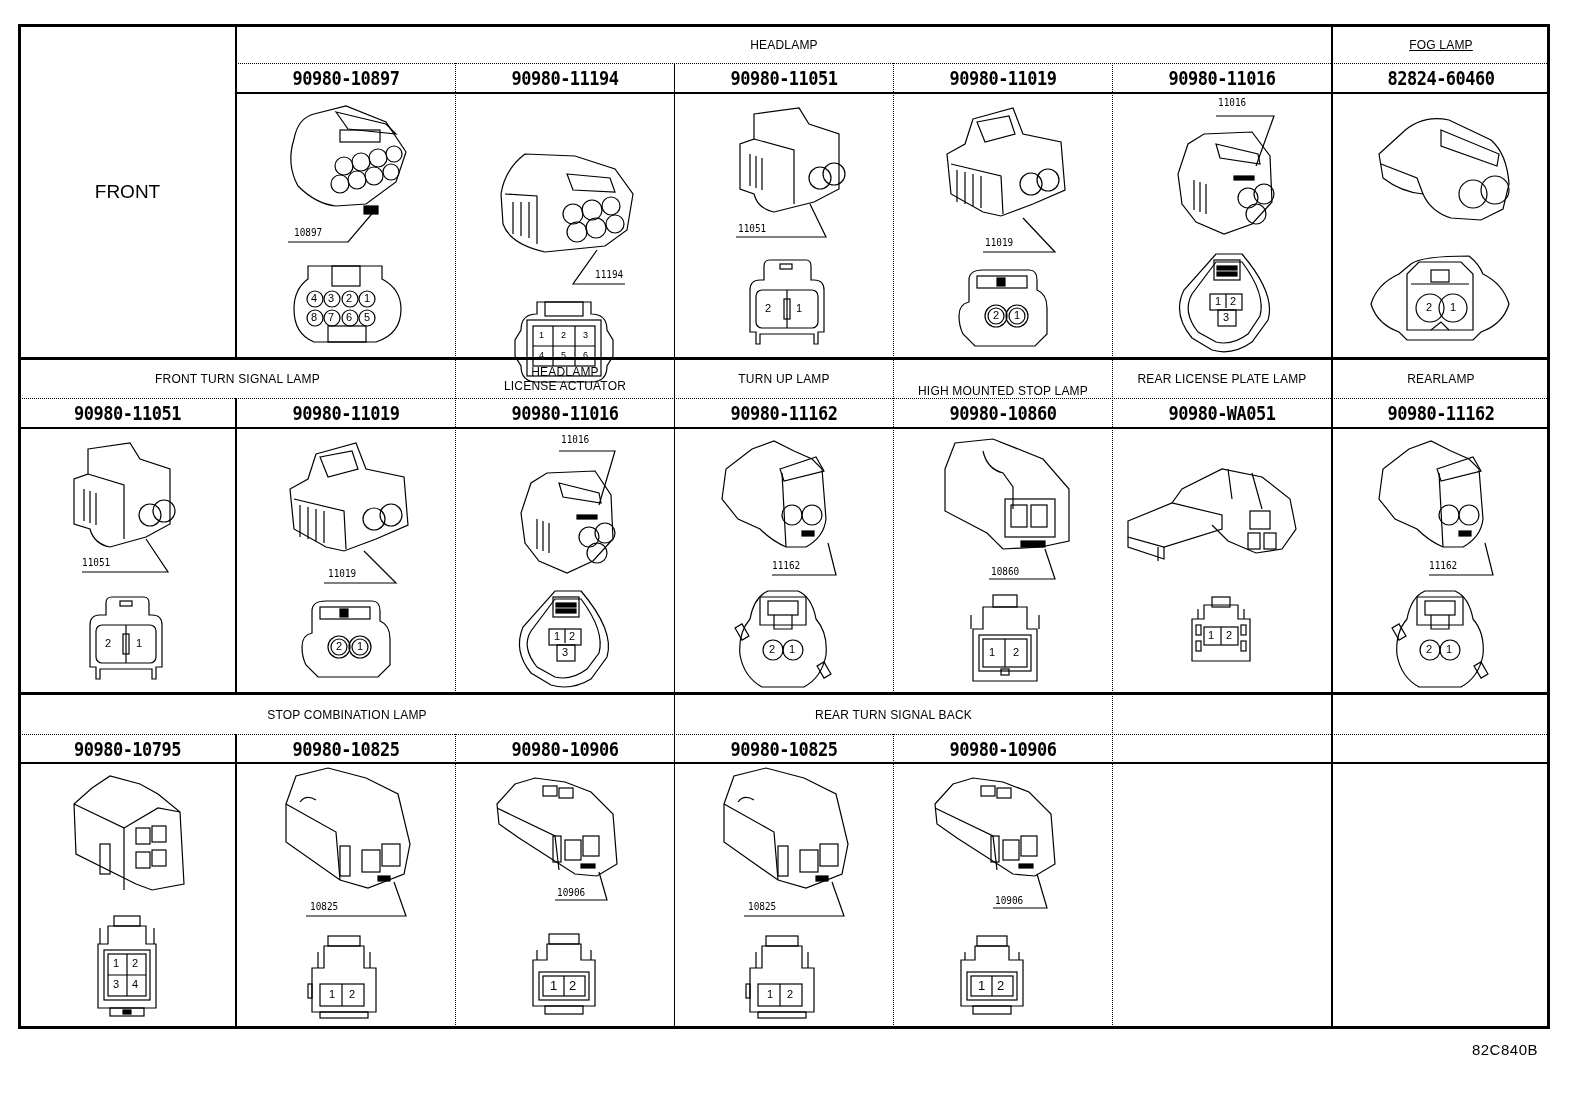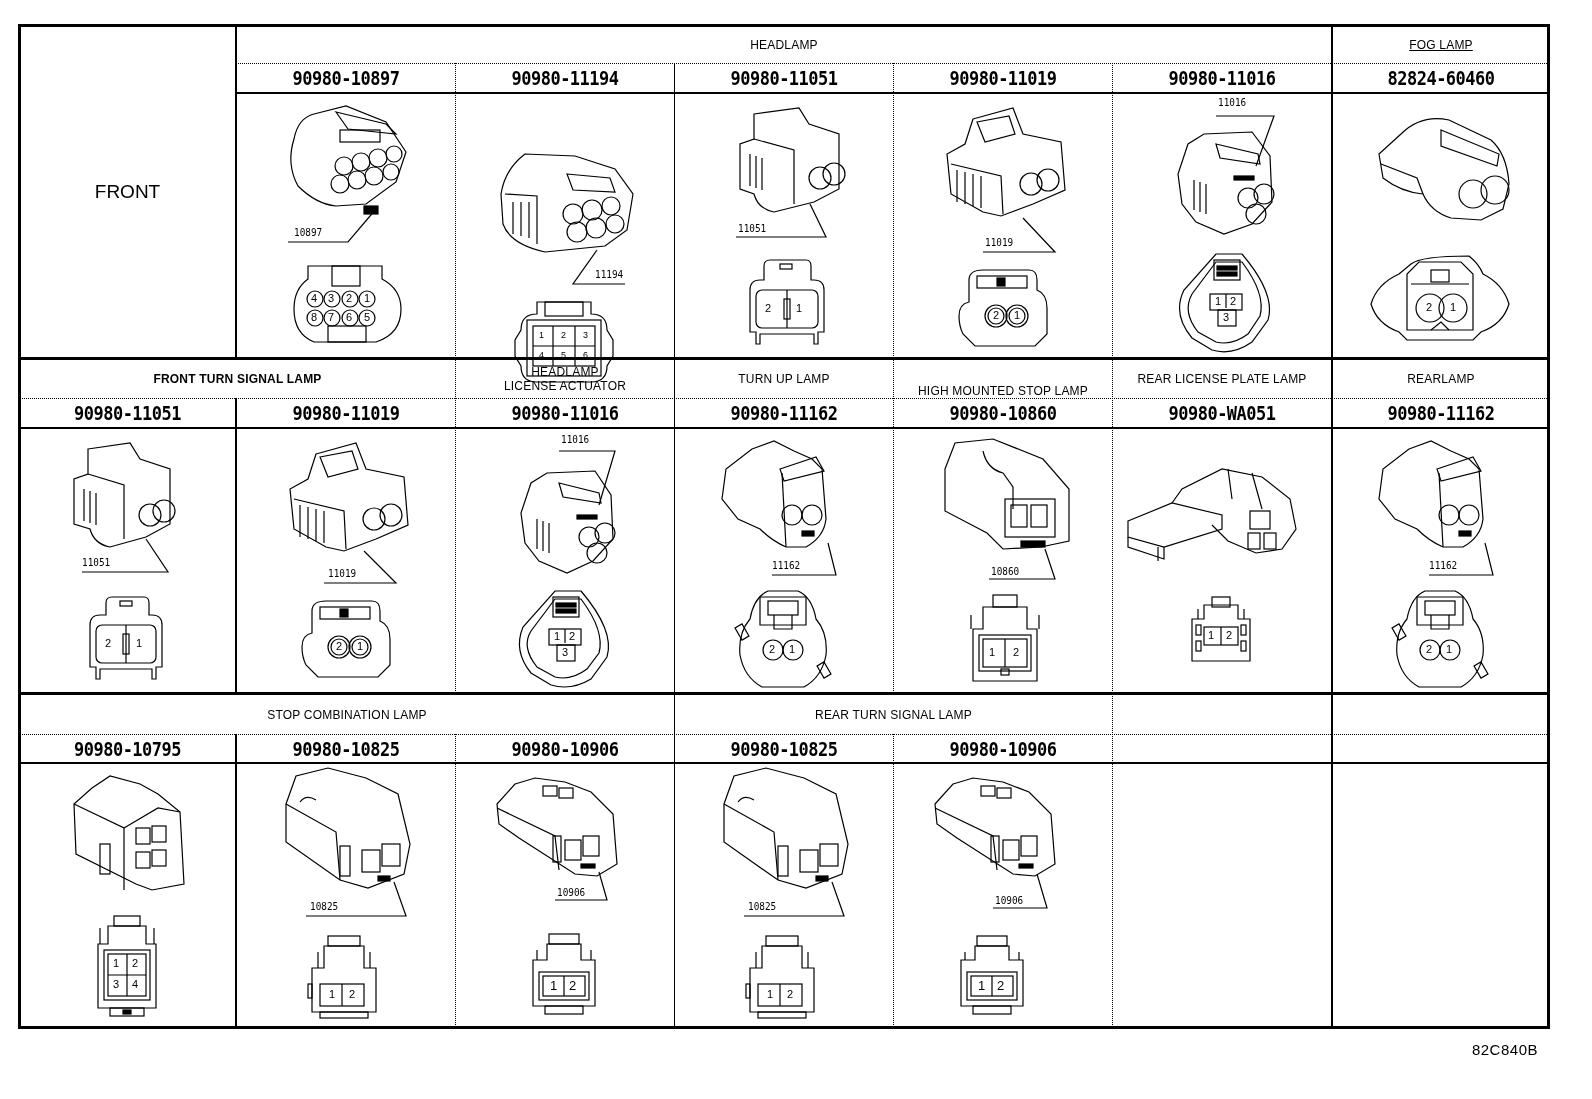--- a/index.html
+++ b/index.html
@@ -234,21 +234,21 @@
     <rect x="100" y="176" width="18" height="12"></rect>
     <path d="M80 190 L138 190"></path>
     <circle cx="99" cy="214" r="14"></circle>
       <circle cx="122" cy="214" r="14"></circle>
     <path d="M100 236 L110 228 L118 236"></path>
   </svg>
   <span class="pin" style="position:absolute;left:95px;top:207px;">2</span>
   <span class="pin" style="position:absolute;left:119px;top:207px;">1</span>
 </div>
 
-<div class="cell lbl" style="left:20px;top:360px;width:435px;height:38px;font-weight:bold;">FRONT TURN SIGNAL LAMP</div>
+<div class="cell lbl" style="left:20px;top:360px;width:435px;height:38px;">FRONT TURN SIGNAL LAMP</div>
 <div class="cell lbl" style="left:456px;top:360px;width:218px;height:38px;flex-direction:column;line-height:14px;">
   <span>HEADLAMP</span>
   <span>LICENSE ACTUATOR</span>
 </div>
 <div class="cell lbl" style="left:675px;top:360px;width:218px;height:38px;">TURN UP LAMP</div>
 <div class="cell lbl" style="left:894px;top:372px;width:218px;height:38px;">HIGH MOUNTED STOP LAMP</div>
 <div class="cell lbl" style="left:1113px;top:360px;width:218px;height:38px;">REAR LICENSE PLATE LAMP</div>
 <div class="cell lbl" style="left:1333px;top:360px;width:216px;height:38px;">REARLAMP</div>
 
 <div class="cell pn" style="left:20px;top:399px;width:215px;height:28px;">90980-11051</div>
@@ -433,21 +433,21 @@
     <circle cx="99" cy="221" r="10"></circle>
       <circle cx="119" cy="221" r="10"></circle>
     <rect x="64" y="196" width="8" height="14" transform="rotate(-30 68 203)"></rect>
     <rect x="146" y="234" width="8" height="14" transform="rotate(-30 150 241)"></rect>
   </svg>
   <span class="pin" style="position:absolute;left:95px;top:214px;">2</span>
   <span class="pin" style="position:absolute;left:115px;top:214px;">1</span>
 </div>
 
 <div class="cell lbl" style="left:20px;top:695px;width:654px;height:39px;">STOP COMBINATION LAMP</div>
-<div class="cell lbl" style="left:675px;top:695px;width:437px;height:39px;">REAR TURN SIGNAL LAMP</div>
+<div class="cell lbl" style="left:675px;top:695px;width:437px;height:39px;">REAR TURN SIGNAL BACK</div>
 <div class="cell lbl" style="left:1113px;top:695px;width:218px;height:39px;"></div>
 <div class="cell lbl" style="left:1333px;top:695px;width:216px;height:39px;"></div>
 
 <div class="cell pn" style="left:20px;top:735px;width:215px;height:27px;">90980-10795</div>
 <div class="cell pn" style="left:237px;top:735px;width:218px;height:27px;">90980-10825</div>
 <div class="cell pn" style="left:456px;top:735px;width:218px;height:27px;">90980-10906</div>
 <div class="cell pn" style="left:675px;top:735px;width:218px;height:27px;">90980-10825</div>
 <div class="cell pn" style="left:894px;top:735px;width:218px;height:27px;">90980-10906</div>
 <div class="cell pn" style="left:1113px;top:735px;width:218px;height:27px;"></div>
 <div class="cell pn" style="left:1333px;top:735px;width:216px;height:27px;"></div>

